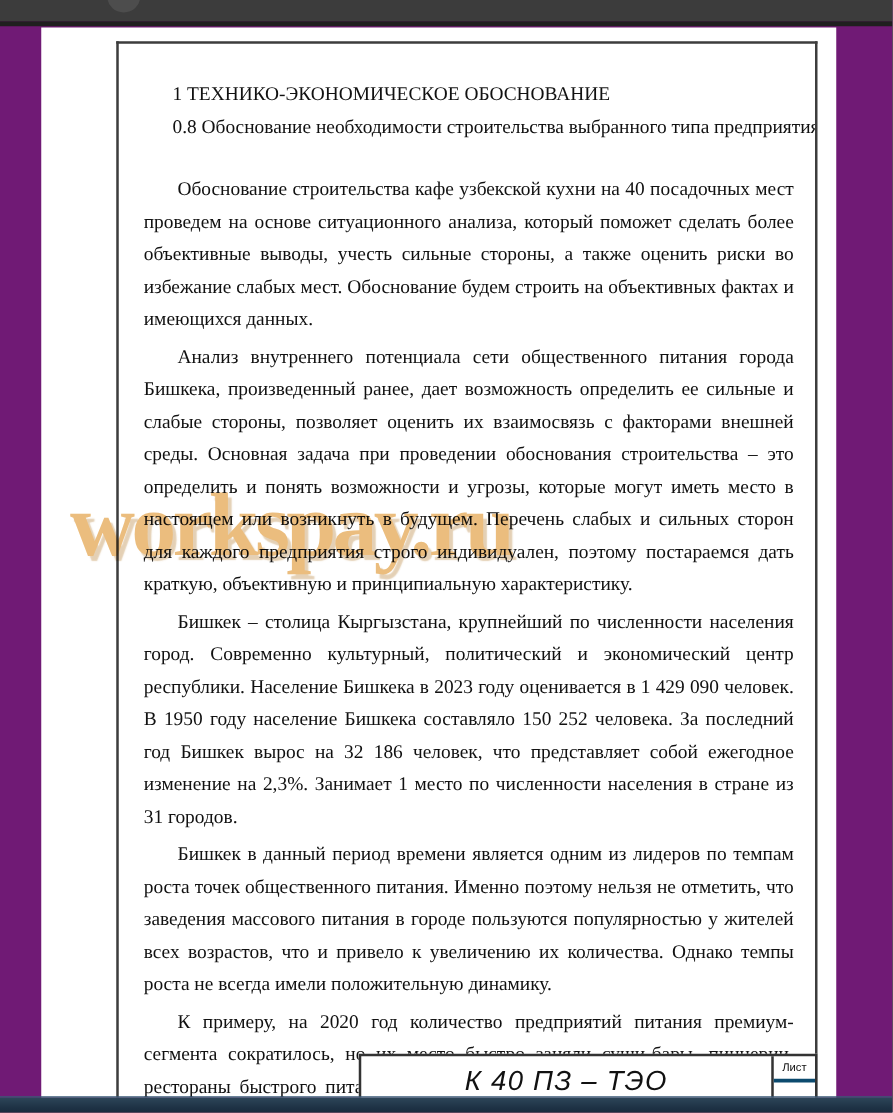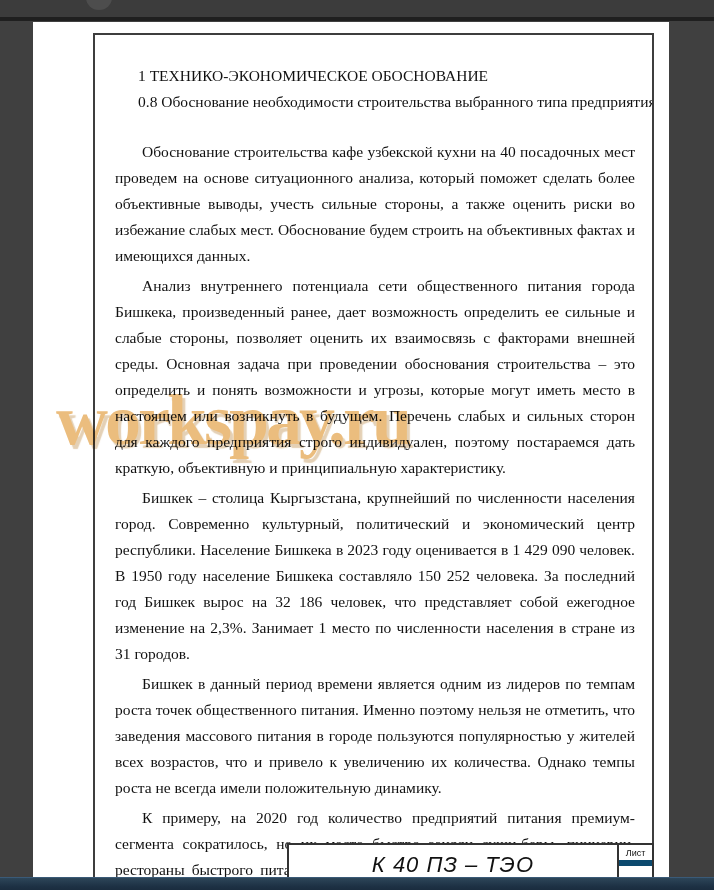--- a/index.html
+++ b/index.html
@@ -1,21 +1,21 @@
 <!DOCTYPE html>
 <html><head>
 <meta charset="utf-8">
 <style>
   html, body { margin: 0; padding: 0; background: #272727; }
   * { box-sizing: border-box; }
 
   .screen {
     position: relative;
     width: 714px; height: 890px;
-    background: #404040;
+    background: #701a75;
     overflow: hidden;
     font-family: "Liberation Serif", serif;
   }
 
   
   .topbar {
     position: absolute; top: 0; left: 0; width: 714px; height: 17px;
     background: #3c3c3c; overflow: hidden; z-index: 5;
   }
   .topbar .notch {
@@ -77,21 +77,21 @@
   .stamp-main span {
     font-family: "Liberation Sans", sans-serif;
     font-style: italic; font-size: 22px; color: #111;
     letter-spacing: 1px;
   }
   .stamp-right {
     width: 35px; border-left: 2px solid #333;
     display: flex; flex-direction: column;
   }
   .stamp-sheet {
-    height: 21px; border-bottom: 6px solid #0c4a6e;
+    height: 21px; border-bottom: 3px solid #0c4a6e;
     font-family: "Liberation Sans", sans-serif;
     font-size: 9px; color: #111;
     display: flex; align-items: center; justify-content: center;
   }
   .stamp-sheet-num { flex: 1; }
 
   
   .watermark {
     position: absolute; left: 56px; top: 379px;
     z-index: 3;

